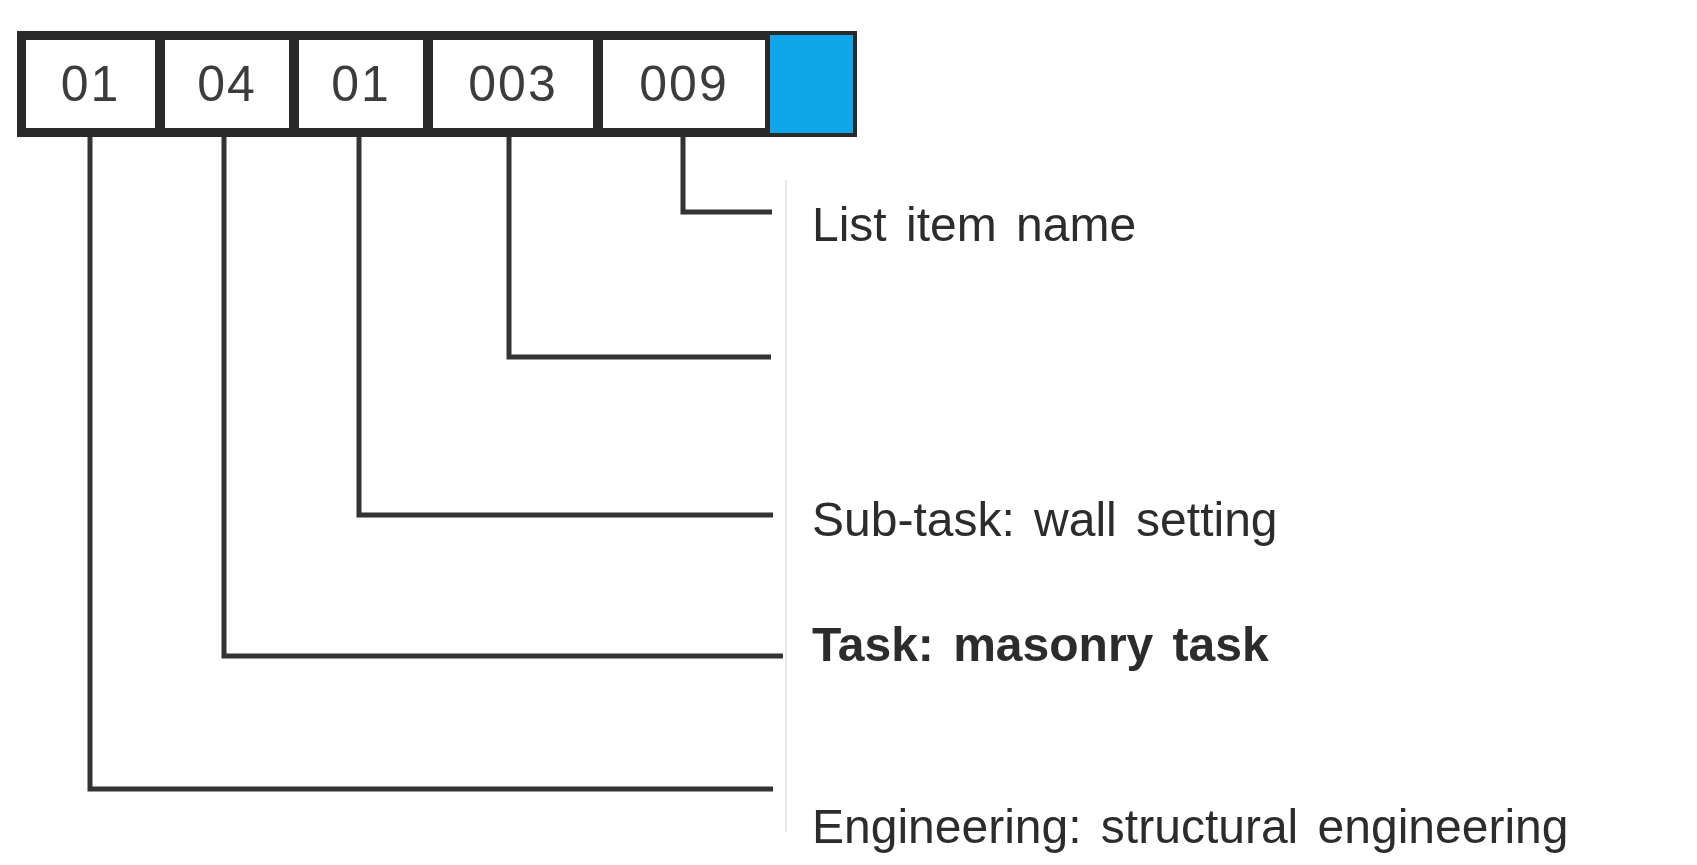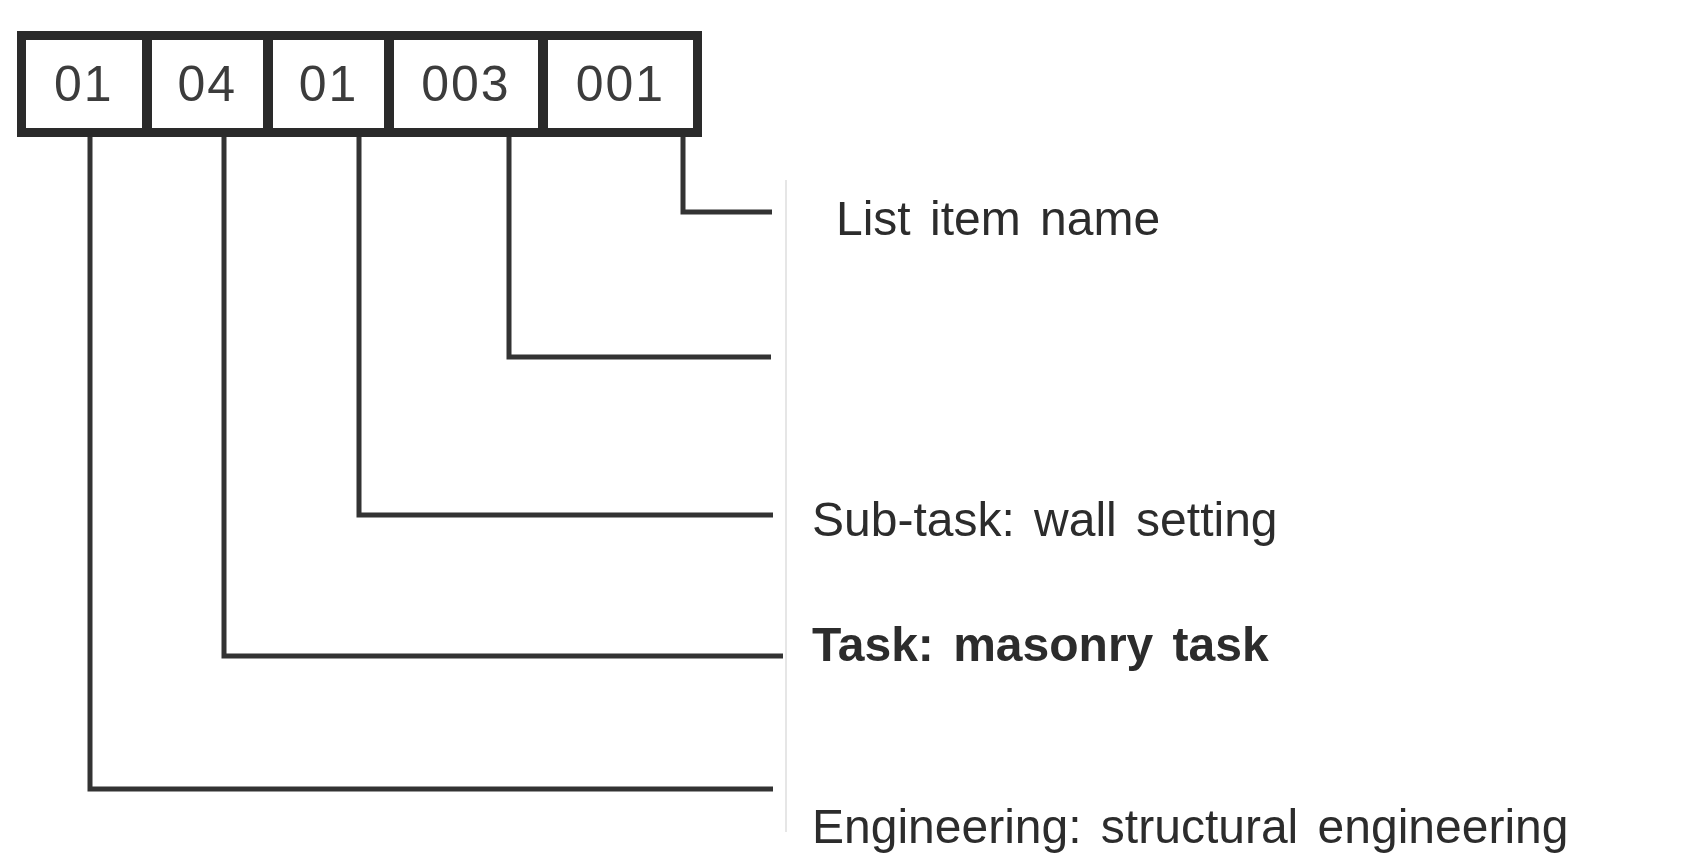--- a/index.html
+++ b/index.html
@@ -8,21 +8,21 @@
     font-family: "Liberation Sans", "DejaVu Sans", sans-serif;
     width: 1697px; height: 865px; position: relative; overflow: hidden;
   }
   .canvas {
     position: absolute; left: 0; top: 0;
     width: 1697px; height: 865px; background: #ffffff;
   }
   
   .code-row {
     position: absolute; left: 17px; top: 31px;
-    width: 685px; height: 106px;
+    width: 840px; height: 106px;
     border: 4px solid #2a2a2a;
     display: flex; background: #0ea5e9;
   }
   .code-cell {
     border: 5px solid #2a2a2a;
     background: #ffffff;
     display: flex; align-items: center; justify-content: center;
     font-size: 50px; color: #3c3c3c; letter-spacing: 2px;
   }
   .cell-1 { width: 139px; }
@@ -36,21 +36,21 @@
     width: 1697px; height: 865px;
     pointer-events: none;
   }
   
   .level-label {
     position: absolute; left: 812px;
     font-size: 48px; line-height: 62px;
     color: #2c2c2c; white-space: nowrap;
     word-spacing: 6px;
   }
-  .lbl-list        { top: 188px; margin-left: 24px; }
+  .lbl-list        { top: 194px; }
   .lbl-workpkg     { top: 333px; }
   .lbl-subtask     { top: 489px; }
   .lbl-task        { top: 614px; font-weight: bold; }
   .lbl-engineering { top: 752px; margin-top: 44px; }
 </style>
 </head>
 <body>
 
 <div class="canvas">
 
@@ -76,21 +76,21 @@
     <div class="code-cell cell-2">
       <span>04</span>
     </div>
     <div class="code-cell cell-3">
       <span>01</span>
     </div>
     <div class="code-cell cell-4">
       <span>003</span>
     </div>
     <div class="code-cell cell-5">
-      <span>001</span>
+      <span>009</span>
     </div>
   </div>
 
   <div class="level-label lbl-list">List item name</div>
   <div class="level-label lbl-subtask">Sub-task: wall setting</div>
   <div class="level-label lbl-task">Task: masonry task</div>
   <div class="level-label lbl-engineering">Engineering: structural engineering</div>
 
 </div>
 

